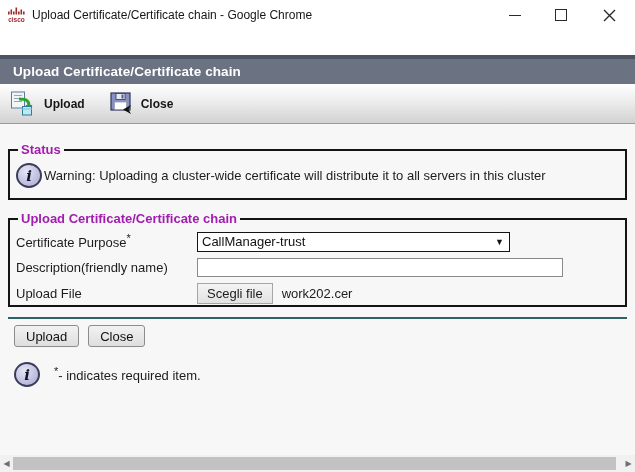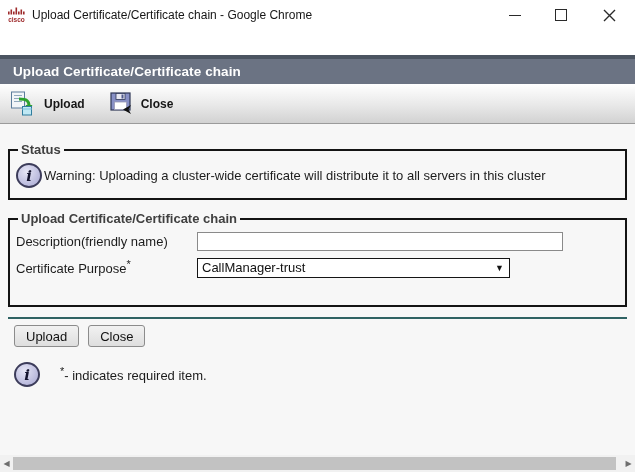--- a/index.html
+++ b/index.html
@@ -26,39 +26,39 @@
   
   .pageheader{position:absolute;left:0;top:55px;width:635px;height:29px;background:#6b7383;border-top:4px solid #4b5461;box-sizing:border-box;display:flex;align-items:center;}
   .pageheader span{color:#fff;font-weight:bold;font-size:13.5px;margin-left:13px;letter-spacing:.1px;}
   
   .toolbar{position:absolute;left:0;top:84px;width:635px;height:40px;background:linear-gradient(#ffffff,#e8e8e8 55%,#d2d2d2);border-bottom:1px solid #9b9b9b;box-sizing:border-box;display:flex;align-items:center;padding-left:10px;}
   .tool{display:flex;align-items:center;margin-right:24px;cursor:pointer;}
   .tool .lbl{margin-left:7px;font-size:12px;font-weight:600;color:#161616;}
   
   .content{position:absolute;left:0;top:124px;width:635px;height:331px;background:#f7f7f7;}
   fieldset{position:absolute;left:8px;width:619px;margin:0;border:2px solid #141414;background:transparent;box-sizing:border-box;padding:0 6px;}
-  fieldset legend{font-size:13px;font-weight:bold;color:#404040;padding:0 3px;margin-left:2px;}
+  fieldset legend{font-size:13px;font-weight:bold;color:#a21caf;padding:0 3px;margin-left:2px;}
   .fs-status{top:18px;height:58px;}
   .fs-upload{top:87px;height:96px;}
   .status-row{display:flex;align-items:center;margin-top:6px;}
   .status-msg{font-size:13px;color:#1c1c1c;margin-left:2px;}
   .info-icon{width:26px;height:25px;border-radius:50%;background:radial-gradient(circle at 38% 32%,#e6e6f6,#b9b9dc 70%,#a9a9d0);border:2px solid #3c3c5a;box-sizing:border-box;color:#14142e;font-family:"DejaVu Serif",serif;font-style:italic;font-weight:bold;font-size:15px;display:flex;align-items:center;justify-content:center;flex:0 0 auto;}
   .form-row{display:flex;align-items:center;margin-top:5px;height:21px;}
   .form-row .flabel{width:181px;flex:0 0 auto;font-size:13px;color:#1c1c1c;}
   sup{font-size:11px;}
   .select-box{position:relative;width:313px;height:20px;background:#fff;border:1px solid #141414;box-sizing:border-box;display:flex;align-items:center;padding-left:4px;font-size:13px;color:#111;cursor:default;}
   .select-arrow{position:absolute;right:5px;top:4px;font-size:9px;color:#141414;}
   .desc-input{width:366px;height:19px;box-sizing:border-box;border:1px solid #8a8a8a;background:#fff;font-family:"Liberation Sans",sans-serif;font-size:13px;padding:0 3px;}
   .file-btn{font-family:"Liberation Sans",sans-serif;font-size:13px;color:#1c1c1c;background:linear-gradient(#f4f4f4,#e2e2e2);border:1px solid #a6a6a6;padding:1px 9px;height:21px;cursor:pointer;}
   .file-name{font-size:13px;color:#1c1c1c;margin-left:9px;}
   .divider{position:absolute;left:8px;top:193px;width:619px;height:0;border-top:2px solid #2f6263;}
   .action-row{position:absolute;left:14px;top:201px;display:flex;gap:9px;}
   .act-btn{font-family:"Liberation Sans",sans-serif;font-size:13px;color:#111;background:linear-gradient(#f2f2f2,#dedede);border:1px solid #8c8c8c;border-radius:3px;height:22px;padding:0 11px;cursor:pointer;}
   .footnote{position:absolute;left:14px;top:238px;display:flex;align-items:center;}
-  .footnote .fn-text{font-size:13px;color:#1c1c1c;margin-left:20px;}
+  .footnote .fn-text{font-size:13px;color:#1c1c1c;margin-left:14px;}
   
   .hscroll{position:absolute;left:0;top:455px;width:635px;height:17px;background:#f1f1f1;}
   .hs-arrow{position:absolute;top:0;width:13px;height:17px;display:flex;align-items:center;justify-content:center;color:#6e6e6e;font-size:8px;cursor:default;}
   .hs-arrow.left{left:0;}
   .hs-arrow.right{right:0;}
   .hs-thumb{position:absolute;left:13px;top:2px;width:603px;height:13px;background:#c2c2c2;cursor:default;}
 </style>
 </head>
 <body>
 
@@ -127,32 +127,37 @@
       <div class="status-row">
         <div class="info-icon">i</div>
         <span class="status-msg">Warning: Uploading a cluster-wide certificate will distribute it to all servers in this cluster</span>
       </div>
     </fieldset>
 
     <fieldset class="fs-upload">
       <legend>Upload Certificate/Certificate chain</legend>
 
       <div class="form-row">
-        <span class="flabel">Description(friendly name)</span>
-        <input class="desc-input" type="text" value="" style="">
-      </div>
-
-      <div class="form-row">
         <span class="flabel"><span>Certificate Purpose</span><sup>*</sup></span>
         <div class="select-box">
           <span>CallManager-trust</span>
           <span class="select-arrow">▼</span>
         </div>
       </div>
 
+      <div class="form-row">
+        <span class="flabel">Description(friendly name)</span>
+        <input class="desc-input" type="text" value="" style="">
+      </div>
+
+      <div class="form-row">
+        <span class="flabel">Upload File</span>
+        <button class="file-btn">Scegli file</button>
+        <span class="file-name">work202.cer</span>
+      </div>
     </fieldset>
 
     <div class="divider"></div>
 
     <div class="action-row">
       <button class="act-btn">Upload</button>
       <button class="act-btn">Close</button>
     </div>
 
     <div class="footnote">

